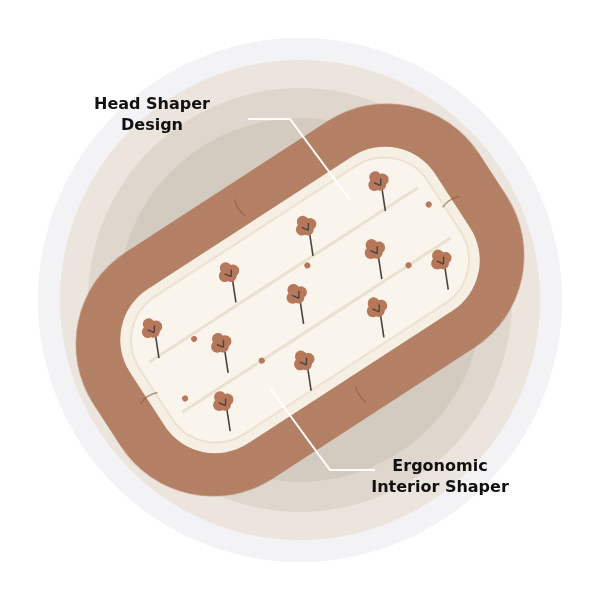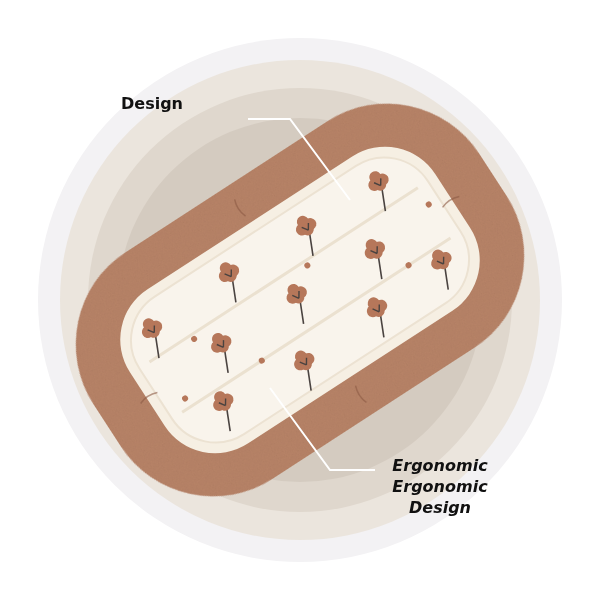--- a/index.html
+++ b/index.html
@@ -5,21 +5,21 @@
   html,body{margin:0;padding:0;background:#ffffff;}
   body{width:600px;height:600px;position:relative;overflow:hidden;font-family:"DejaVu Sans","Liberation Sans",sans-serif;}
   .ring{position:absolute;border-radius:50%;}
   #r0{left:38px;top:38px;width:524px;height:524px;background:#f3f2f4;}
   #r1{left:60px;top:60px;width:480px;height:480px;background:#ebe5dd;}
   #r2{left:88px;top:88px;width:424px;height:424px;background:#dfd7cd;}
   #r3{left:118px;top:118px;width:364px;height:364px;background:#d4cbc0;}
   .product{position:absolute;left:0;top:0;width:600px;height:600px;}
   .callout{position:absolute;font-weight:bold;font-size:16px;line-height:21px;color:#111;text-align:center;}
   #callout-head{left:92px;top:93px;width:120px;}
-  #callout-ergo{left:360px;top:455px;width:160px;font-style:italic;}
+  #callout-ergo{left:360px;top:455px;width:160px;}
   svg.lines{position:absolute;left:0;top:0;}
 </style>
 </head>
 <body>
 
 <div class="ring" id="r0"></div>
 <div class="ring" id="r1"></div>
 <div class="ring" id="r2"></div>
 <div class="ring" id="r3"></div>
 
@@ -74,19 +74,20 @@
     <path d="M110 300 q10 -4 20 0 M470 300 q10 -4 20 0 M300 180 q-4 10 0 20 M300 402 q-4 10 0 20" stroke="#8c5a44" stroke-width="1.5" fill="none" opacity="0.6"></path>
   </g>
 </svg>
 
 <svg class="lines" width="600" height="600" viewBox="0 0 600 600">
   <polyline points="248,119 290,119 350,200" fill="none" stroke="#ffffff" stroke-width="2"></polyline>
   <polyline points="270,388 330,470 375,470" fill="none" stroke="#ffffff" stroke-width="2"></polyline>
 </svg>
 
 <div class="callout" id="callout-head">
+  <div>Head Shaper</div>
   <div>Design</div>
 </div>
 
 <div class="callout" id="callout-ergo">
   <div>Ergonomic</div>
-  <div>Ergonomic Design</div>
+  <div>Interior Shaper</div>
 </div>
 
 </body></html>

